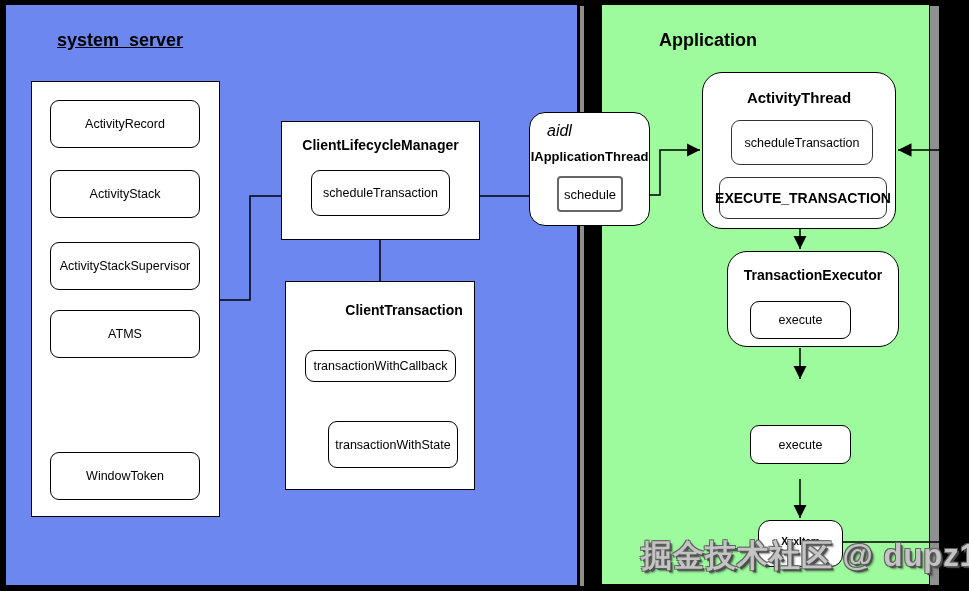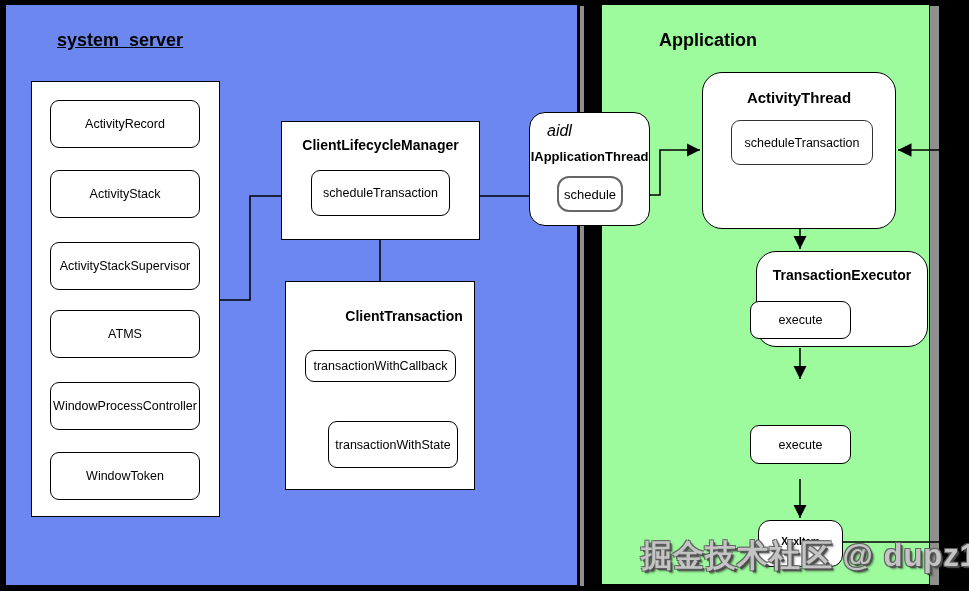--- a/index.html
+++ b/index.html
@@ -22,39 +22,39 @@
         position:absolute;text-align:center;}
   
   #server-container{left:31px;top:81px;width:189px;height:436px;}
   .cls{left:50px;width:150px;height:48px;}
   
   #clm{left:281px;top:121px;width:199px;height:119px;}
   #clm .node-title{margin-top:15px;}
   #clm-method{left:311px;top:170px;width:139px;height:46px;}
   
   #ct{left:285px;top:281px;width:190px;height:209px;}
-  #ct .node-title{margin-top:26px;padding-left:48px;}
+  #ct .node-title{margin-top:20px;padding-left:48px;}
   #ct-m1{left:305px;top:350px;width:151px;height:32px;}
   #ct-m2{left:328px;top:421px;width:130px;height:47px;}
   
   #aidl{left:529px;top:112px;width:121px;height:114px;border-radius:16px;}
   #aidl-stereo{position:absolute;left:17px;top:9px;font-style:italic;font-size:16px;}
   #aidl-title{position:absolute;left:0;top:36px;width:100%;text-align:center;
               font-weight:bold;font-size:13px;}
   #aidl-method{left:27px;top:63px;width:66px;height:36px;border:2px solid #666;
                font-size:13px;position:absolute;display:flex;align-items:center;
-               justify-content:center;background:#fff;box-sizing:border-box;border-radius:12px;}
+               justify-content:center;background:#fff;box-sizing:border-box;border-radius:4px;}
   
   #at{left:702px;top:72px;width:194px;height:157px;}
   #at .node-title{margin-top:16px;font-size:15px;}
   #at-method{left:731px;top:120px;width:142px;height:45px;border-color:#333;}
   #at-exec{left:719px;top:177px;width:168px;height:42px;font-weight:bold;font-size:14px;
            border:1.5px solid #333;}
   
-  #te{left:756px;top:251px;width:172px;height:96px;}
+  #te{left:727px;top:251px;width:172px;height:96px;}
   #te .node-title{margin-top:15px;}
   #te-method{left:750px;top:301px;width:101px;height:38px;}
   
   #cti{left:715px;top:381px;width:170px;height:97px;}
   #cti .node-title{margin-top:15px;}
   #cti-method{left:750px;top:425px;width:101px;height:39px;}
   
   #xxx{left:758px;top:520px;width:85px;height:47px;border-radius:12px;}
   #xxx .node-title{margin-top:15px;font-size:10px;}
   
@@ -96,21 +96,20 @@
       <path d="M800,348 V379" marker-end="url(#arw)"></path>
       <path d="M800,479 V518" marker-end="url(#arw)"></path>
     </g>
   </svg>
 
   <div id="server-container" class="node"></div>
   <div class="leaf cls" style="top:100px">ActivityRecord</div>
   <div class="leaf cls" style="top:170px">ActivityStack</div>
   <div class="leaf cls" style="top:242px">ActivityStackSupervisor</div>
   <div class="leaf cls" style="top:310px">ATMS</div>
-  <div class="leaf cls" style="top:382px">WindowProcessController</div>
   <div class="leaf cls" style="top:452px">WindowToken</div>
 
   <div id="clm" class="node">
     <span class="node-title">ClientLifecycleManager</span>
   </div>
   <div id="clm-method" class="leaf">scheduleTransaction</div>
 
   <div id="ct" class="node">
     <span class="node-title">ClientTransaction</span>
   </div>
@@ -120,20 +119,21 @@
   <div id="aidl" class="node">
     <span id="aidl-stereo">aidl</span>
     <span id="aidl-title">IApplicationThread</span>
     <div id="aidl-method">schedule</div>
   </div>
 
   <div id="at" class="node biground">
     <span class="node-title">ActivityThread</span>
   </div>
   <div id="at-method" class="leaf">scheduleTransaction</div>
+  <div id="at-exec" class="leaf">EXECUTE_TRANSACTION</div>
 
   <div id="te" class="node biground">
     <span class="node-title">TransactionExecutor</span>
   </div>
   <div id="te-method" class="leaf">execute</div>
 
   <div id="cti-method" class="leaf">execute</div>
 
   <div id="xxx" class="node">
     <span class="node-title">XxxItem</span>

